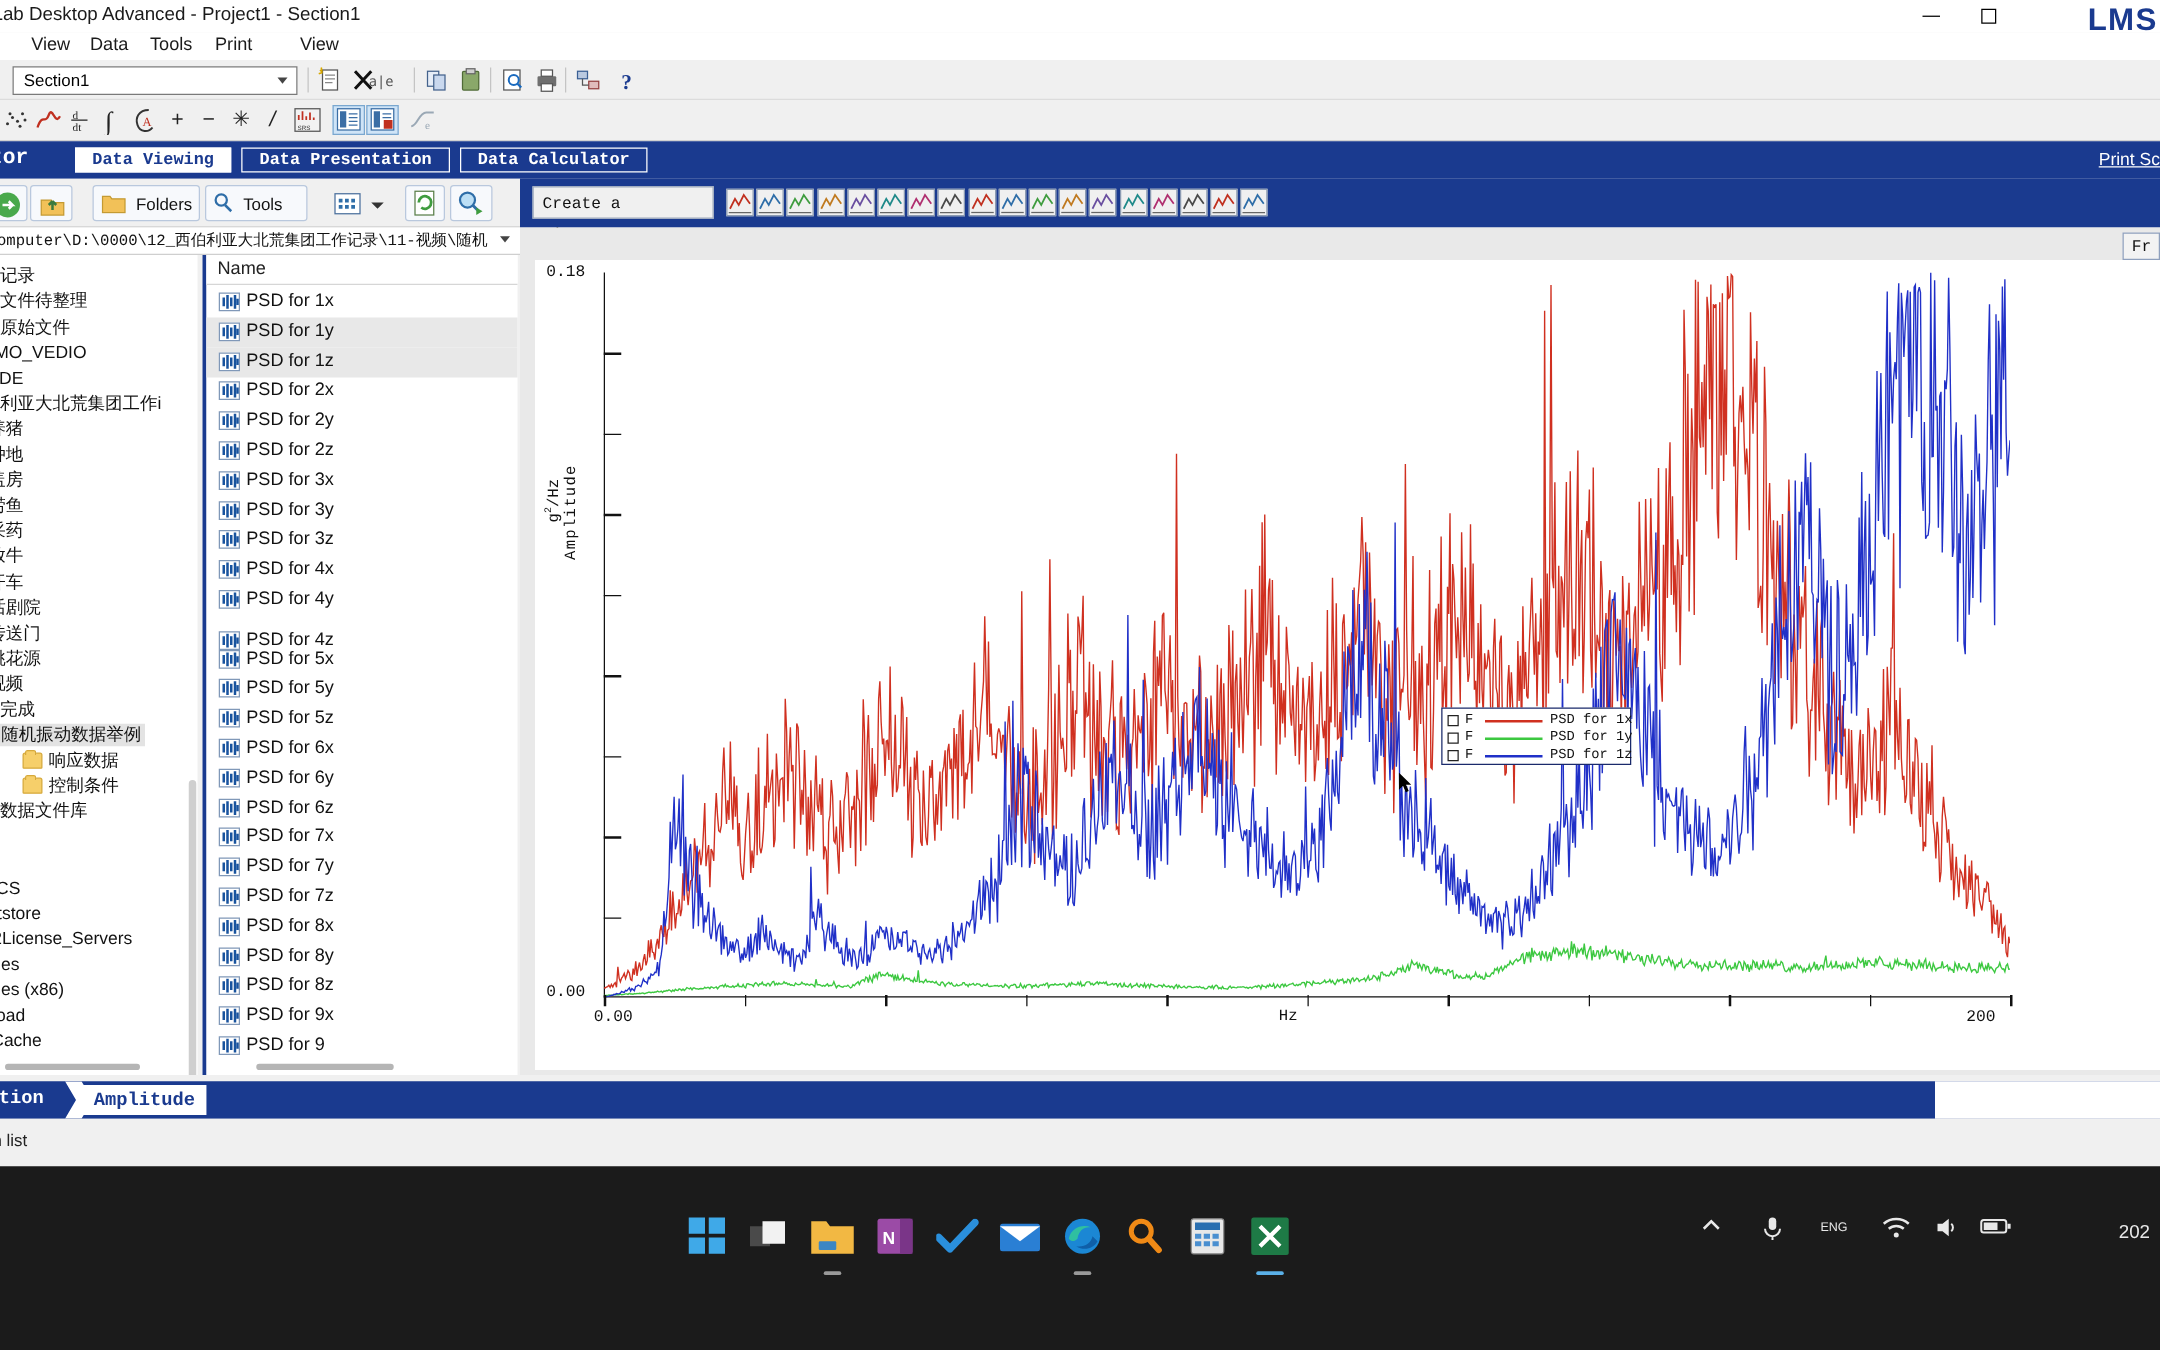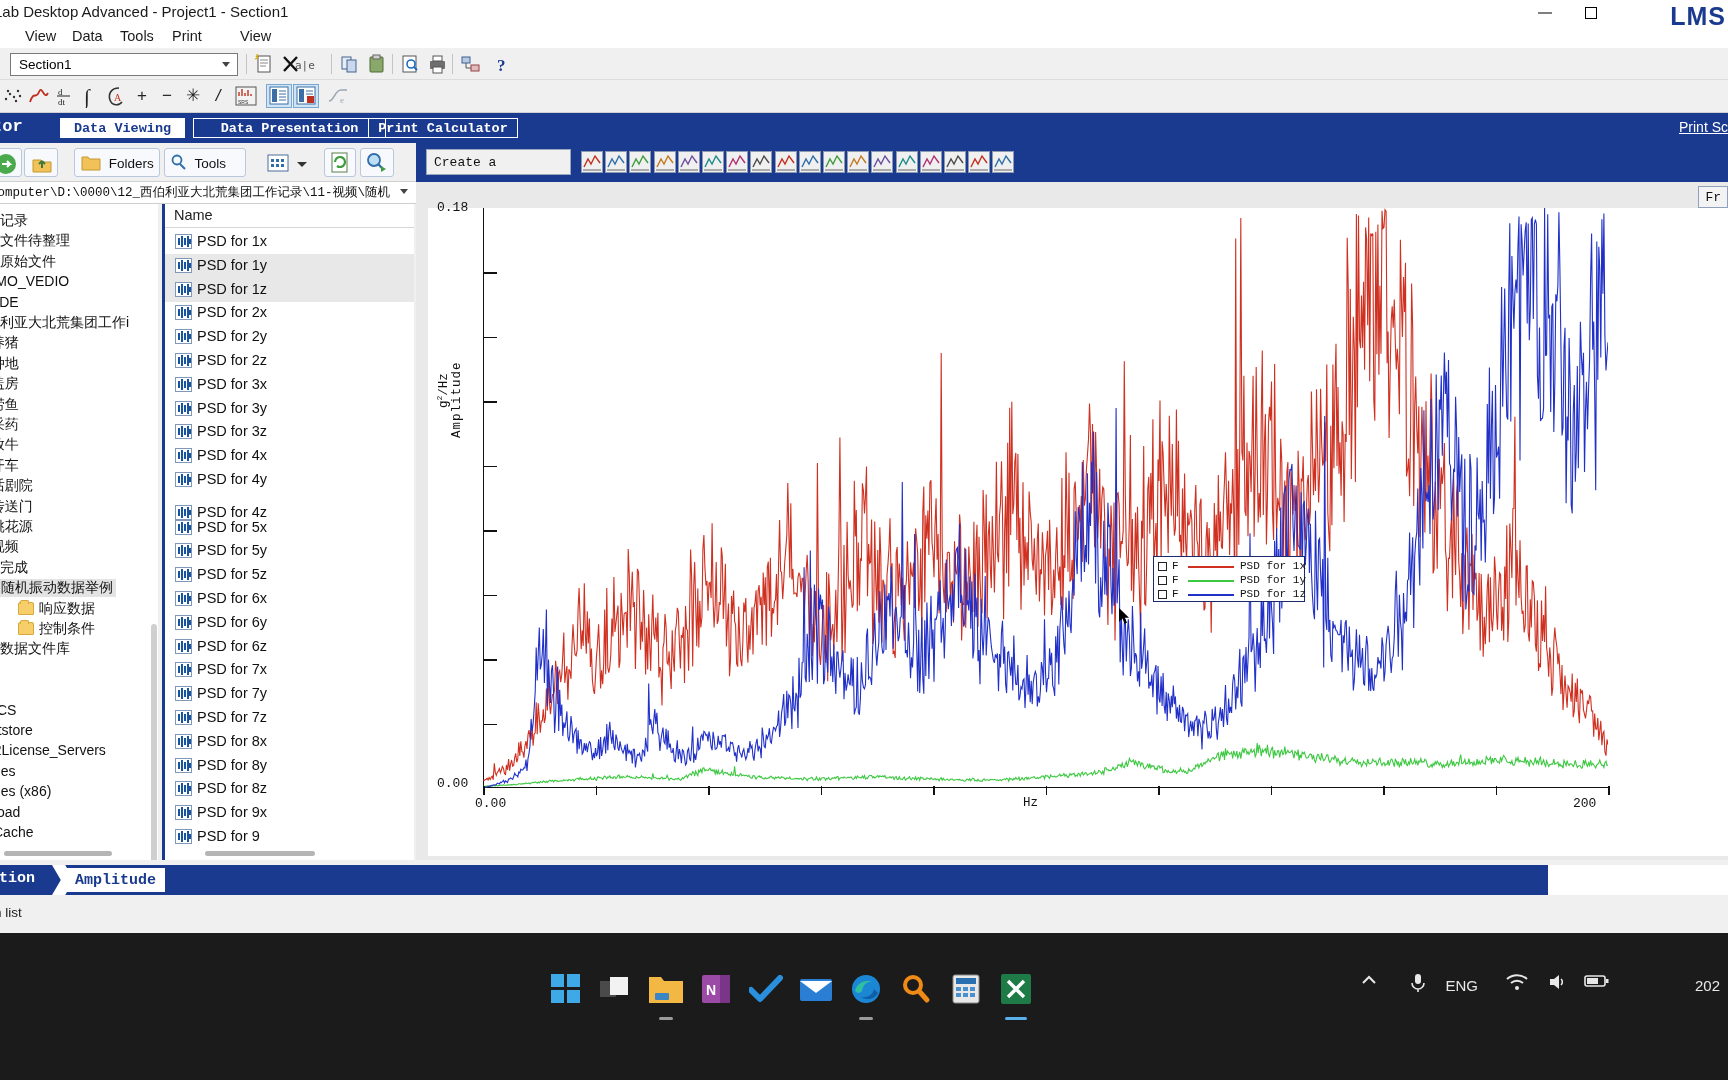--- a/index.html
+++ b/index.html
@@ -114,21 +114,21 @@
 
   
   #chartwrap { position:absolute; left:416px; top:182px; width:1312px; height:678px;
     background:#e9e9e9; }
   #freqtab { position:absolute; right:0px; top:4px; height:22px; background:#f3f3f3;
     border:1px solid #8fa0bd; font-family:"Liberation Mono", monospace; font-size:13px;
     color:#111; line-height:21px; padding:0 6px; }
   #chartcard { position:absolute; left:12px; top:26px; width:1300px; height:648px;
     background:#ffffff; }
 
-  #plot { position:absolute; left:55px; top:0; width:1125px; height:580px; }
+  #plot { position:absolute; left:55px; top:10px; width:1125px; height:580px; }
   #plotframe { position:absolute; left:0; top:0; width:1125px; height:580px;
     border-left:1.5px solid #111; border-bottom:1.5px solid #111; }
   #ytop { position:absolute; left:-46px; top:-8px; font-family:"Liberation Mono", monospace;
     font-size:13px; color:#111; }
   #ybot { position:absolute; left:-46px; top:568px; font-family:"Liberation Mono", monospace;
     font-size:13px; color:#111; }
   #xleft { position:absolute; left:-8px; top:588px; font-family:"Liberation Mono", monospace;
     font-size:13px; color:#111; }
   #xright { position:absolute; left:1090px; top:588px; font-family:"Liberation Mono", monospace;
     font-size:13px; color:#111; }
@@ -180,21 +180,21 @@
 
   
   #taskbar { position:absolute; left:0; top:933px; width:1728px; height:147px;
     background:#1b1b1b; }
   .tbicon { position:absolute; top:34px; width:44px; height:44px; }
   .running:after { content:""; position:absolute; left:50%; bottom:-9px;
     transform:translateX(-50%); width:14px; height:3px; background:#9a9a9a; border-radius:2px; }
   .active-run:after { content:""; position:absolute; left:50%; bottom:-9px;
     transform:translateX(-50%); width:22px; height:3px; background:#5ab0e8; border-radius:2px; }
   .trayi { position:absolute; top:40px; color:#e8e8e8; }
-  #langtxt { position:absolute; top:44px; font-size:15px; color:#e8e8e8; }
+  #langtxt { position:absolute; top:44px; font-size:10px; color:#e8e8e8; }
   #clock { position:absolute; top:44px; font-size:15px; color:#e8e8e8; }
 </style>
 </head>
 <body>
 
 <div id="titlebar">
   <div class="ttl">Lab Desktop Advanced - Project1 - Section1</div>
   <div class="winbtn" id="btn-min">
       <div class="g"></div>
     </div>
@@ -351,22 +351,22 @@
     <svg width="24" height="24" viewBox="0 0 24 24">
         <path d="M3 17C8 17 9 6 15 6h6" stroke="#9aa8b5" stroke-width="1.6" fill="none"></path>
         <text x="14" y="19" font-size="9" font-family="serif" fill="#9aa8b5">e</text>
       </svg>
   </div>
 </div>
 
 <div id="navband">
   <div class="nvtitle">tor</div>
   <div class="navtab active" style="left:60px;width:125px">Data Viewing</div>
-  <div class="navtab" style="left:193px;width:193px">Data Presentation</div>
-  <div class="navtab" style="left:368px;width:150px">Print Calculator</div>
+  <div class="navtab" style="left:193px;width:167px">Data Presentation</div>
+  <div class="navtab" style="left:368px;width:150px">Data Calculator</div>
   <div id="printsc">Print Sc</div>
 </div>
 
 <div id="exptb">
   <div class="etbtn framed" style="left:-14px;width:36px">
     <svg width="26" height="26" viewBox="0 0 26 26" style="margin:2px 0 0 6px">
         <circle cx="13" cy="13" r="10" fill="#49a94b"></circle>
         <path d="M9 13h8l-3-3m3 3l-3 3" stroke="#fff" stroke-width="2" fill="none"></path>
       </svg>
   </div>

